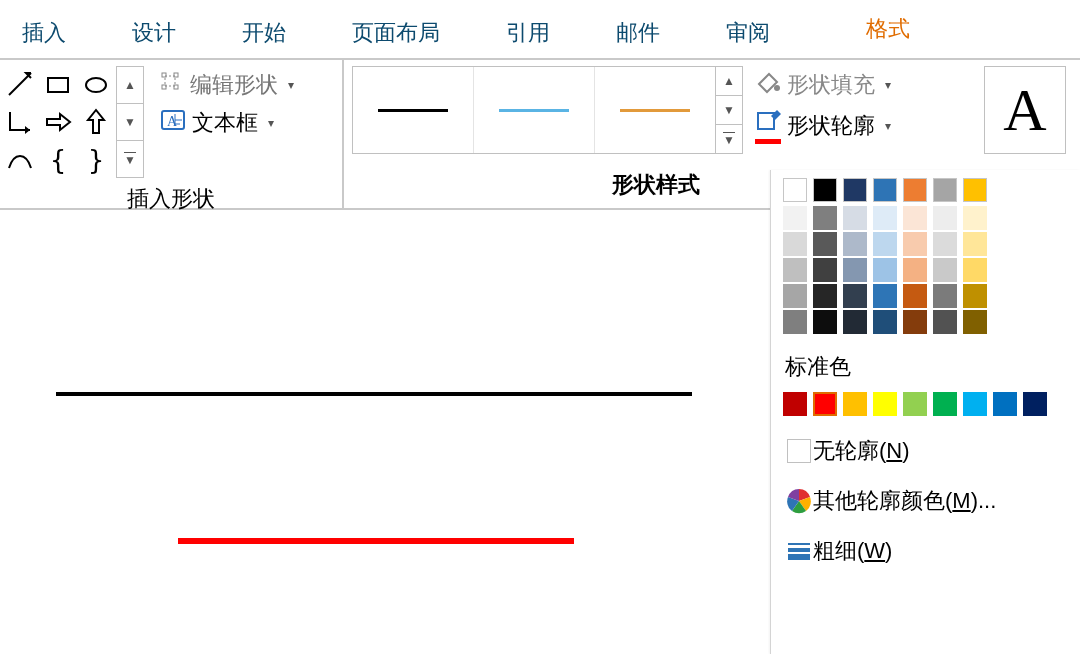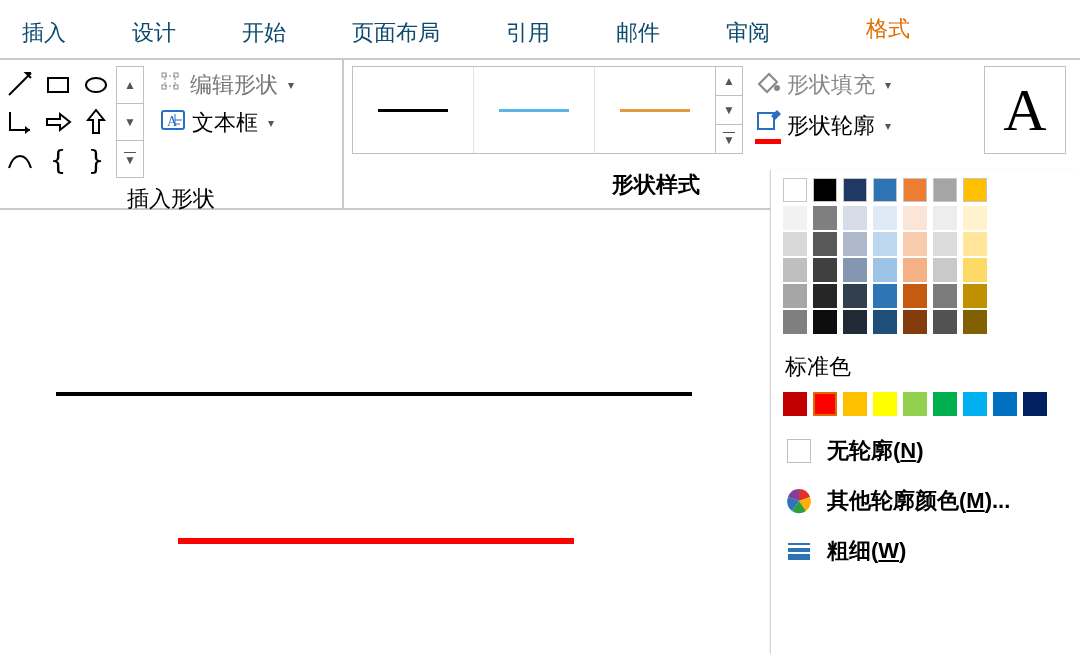--- a/index.html
+++ b/index.html
@@ -281,24 +281,22 @@
   }
   .std-row .sw{border:none;}
   .std-row .sw.selected{
     border:2px solid #e06c00;
     box-sizing:border-box;
   }
 
   .menu-item{
     display:flex;
     align-items:center;
-    gap:14px;
     padding:10px 14px;
     font-size:22px;
-    font-weight:bold;
   }
   .mi-icon{
     width:28px;height:28px;
     display:flex;align-items:center;justify-content:center;
   }
 
   .u-letter{
     text-decoration:underline;
   }
 

